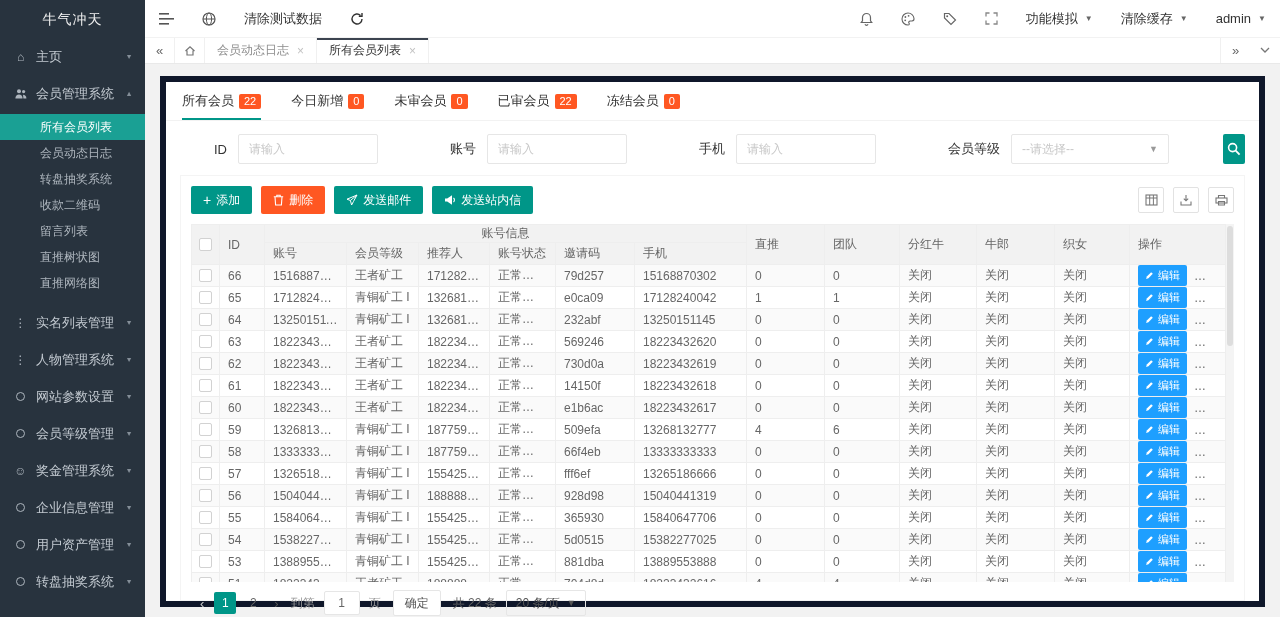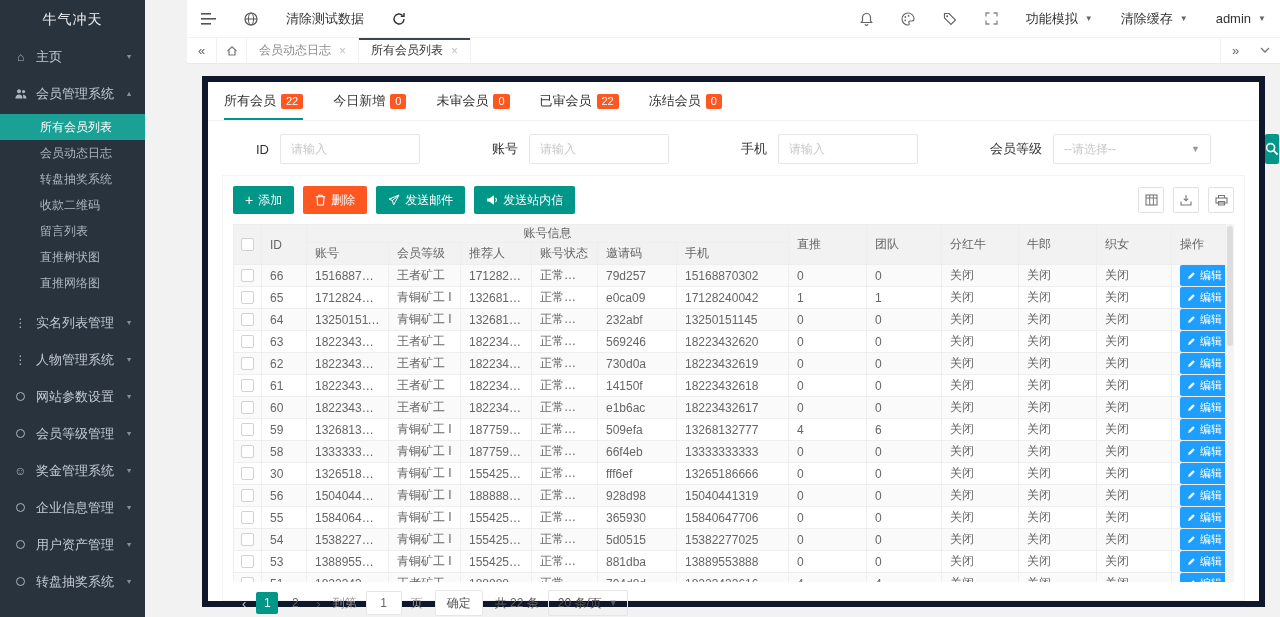--- a/index.html
+++ b/index.html
@@ -1,18 +1,18 @@
 <!DOCTYPE html>
 <html><head>
 <meta charset="utf-8">
 <style>
   * { box-sizing: border-box; margin: 0; padding: 0; }
   html,body { width:1280px; height:617px; overflow:hidden; }
   body { font-family:"Liberation Sans","DejaVu Sans",sans-serif; background:#f2f2f2; font-size:13px; color:#333; }
-  .layout { display:flex; width:1280px; height:617px;gap:42px; }
+  .layout { display:flex; width:1280px; height:617px; }
 
   
   .sidebar { width:145px; flex-shrink:0; background:#28333e; color:#b7bfc7; height:617px; overflow:hidden; }
   .logo { height:38px; line-height:38px; text-align:center; color:#f0f0f0; font-size:14px; letter-spacing:1px; }
   .menu-item { display:flex; align-items:center; height:37px; padding:0 12px; font-size:13px; cursor:pointer; color:#c3cad1; }
   .menu-item .mi-icon { width:17px; margin-right:7px; display:flex; justify-content:center; align-items:center; color:#aeb6be; font-size:12px; }
   .menu-item .caret { margin-left:auto; font-size:8px; color:#848e98; transform:scale(.9); }
   .ring { width:9px; height:9px; border:1.3px solid #aeb6be; border-radius:50%; display:inline-block; }
   .submenu { padding:2px 0 8px; }
   .submenu-item { height:26px; line-height:26px; padding-left:40px; font-size:12px; color:#aeb6be; cursor:pointer; }
@@ -664,21 +664,21 @@
                         <svg width="9" height="9" viewBox="0 0 12 12">
                           <path d="M1.5 10.5l.9-3.1 5.8-5.8 2.2 2.2-5.8 5.8z" fill="#fff"></path>
                         </svg>
                         <span>修改等级</span>
                       </button></td>
                   </tr>
                   <tr>
                     <td class="cb-cell">
                       <div class="cb"></div>
                     </td>
-                    <td>30</td>
+                    <td>57</td>
                     <td>13265186666</td>
                     <td>青铜矿工 I</td>
                     <td>15542528888</td>
                     <td><span>正常</span><span class="lock-btn">锁定</span></td>
                     <td>fff6ef</td>
                     <td>13265186666</td>
                     <td>0</td>
                     <td>0</td>
                     <td>关闭</td>
                     <td>关闭</td>

